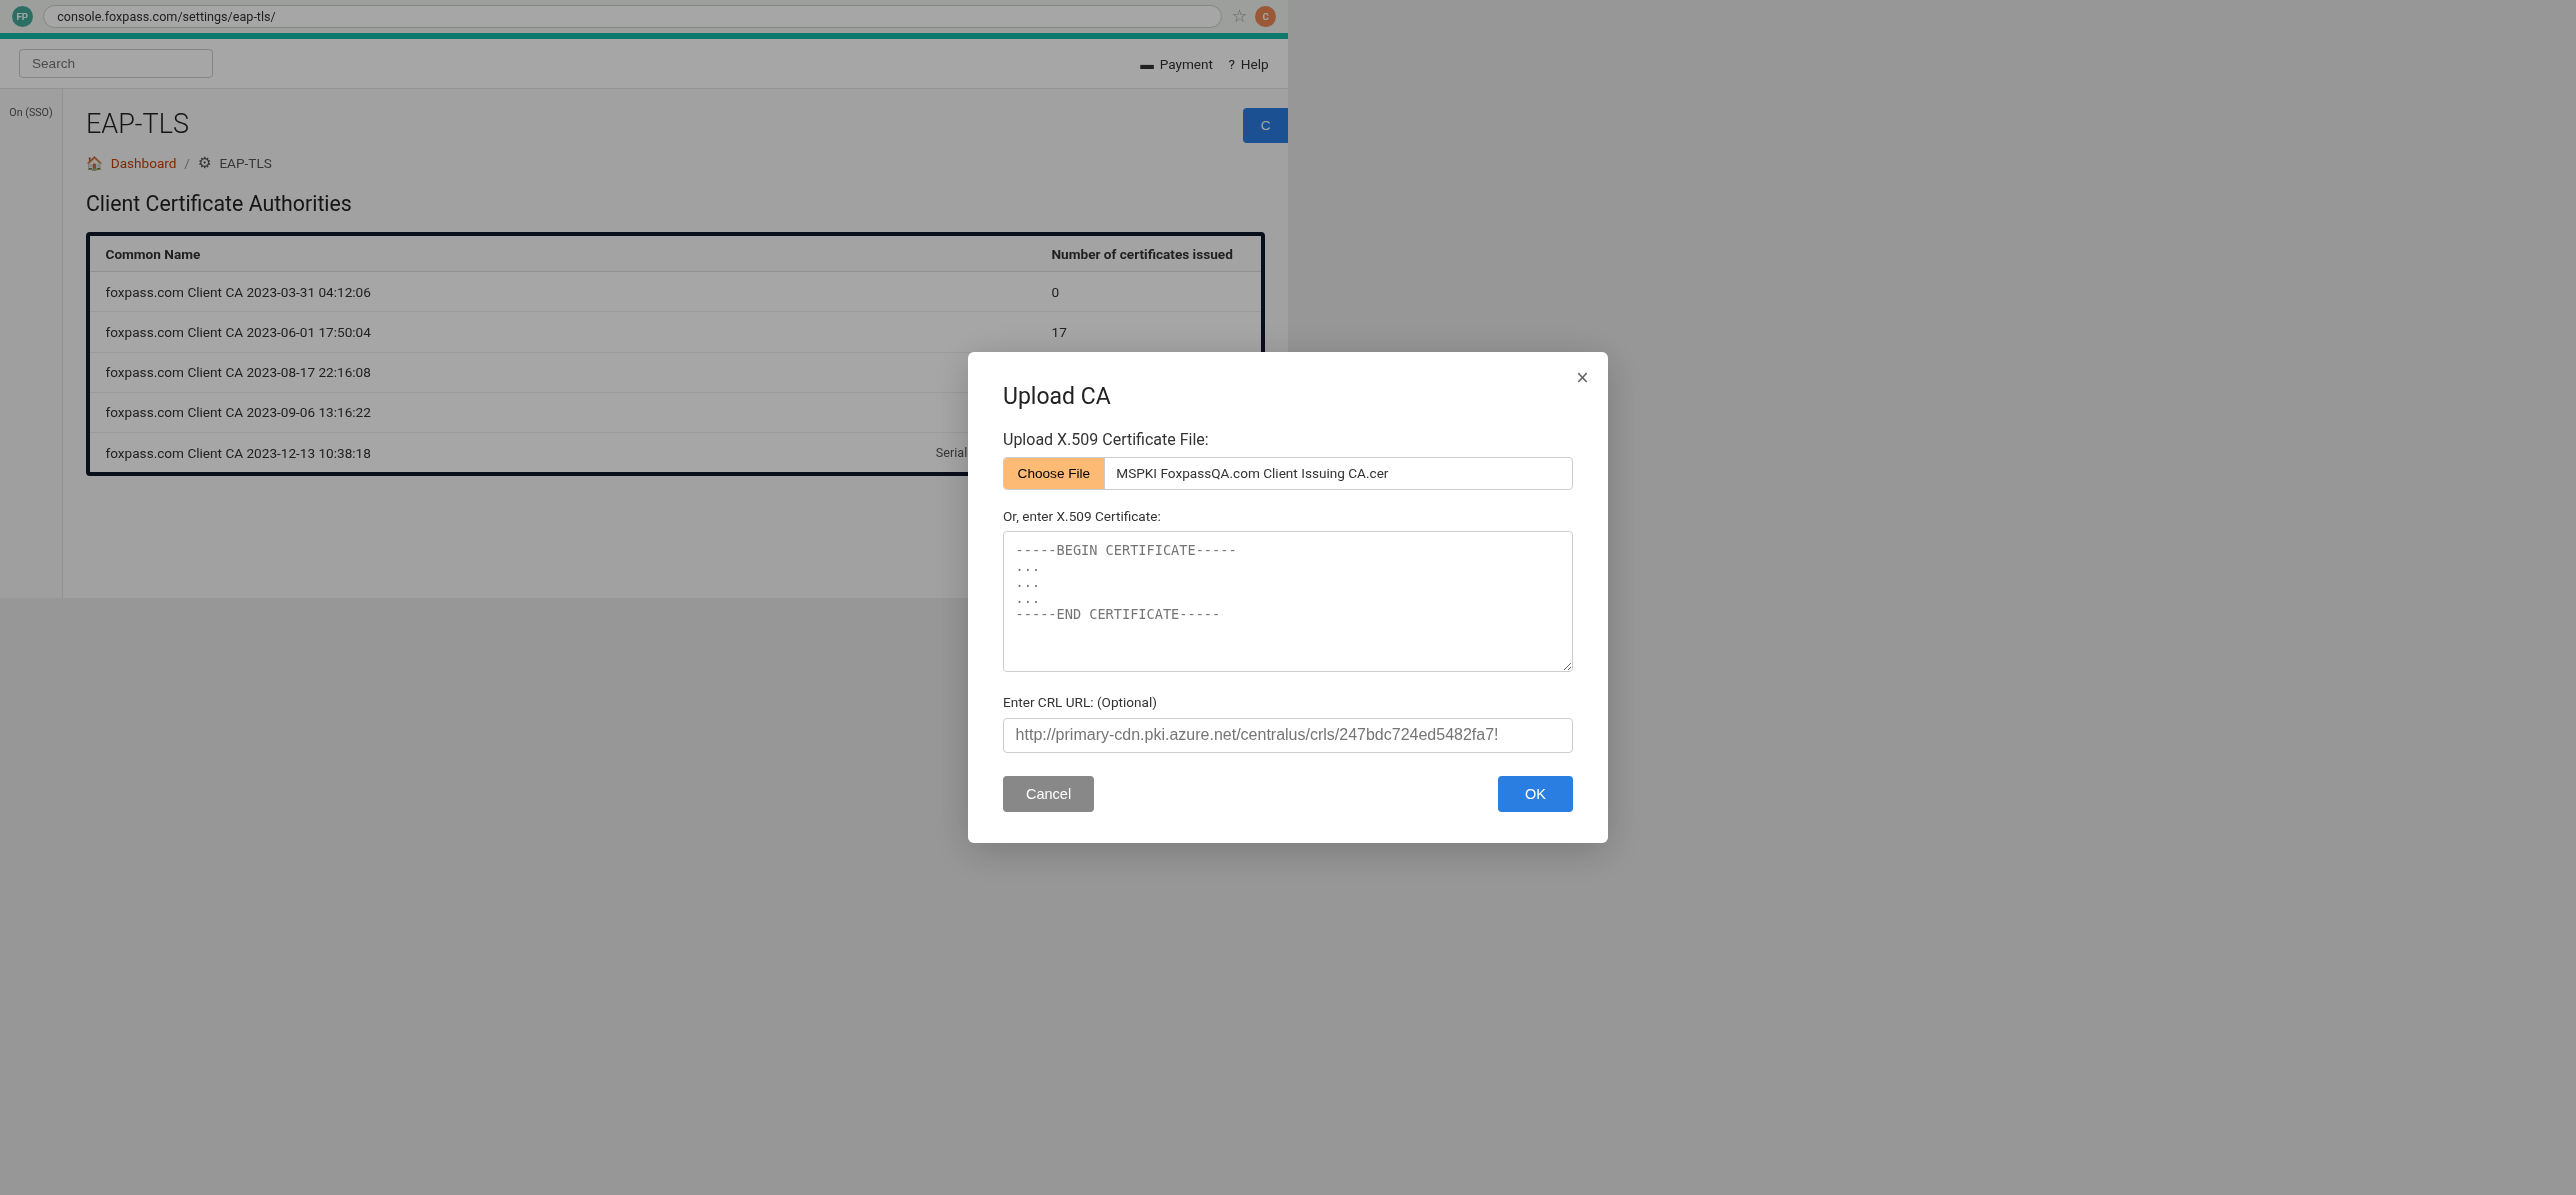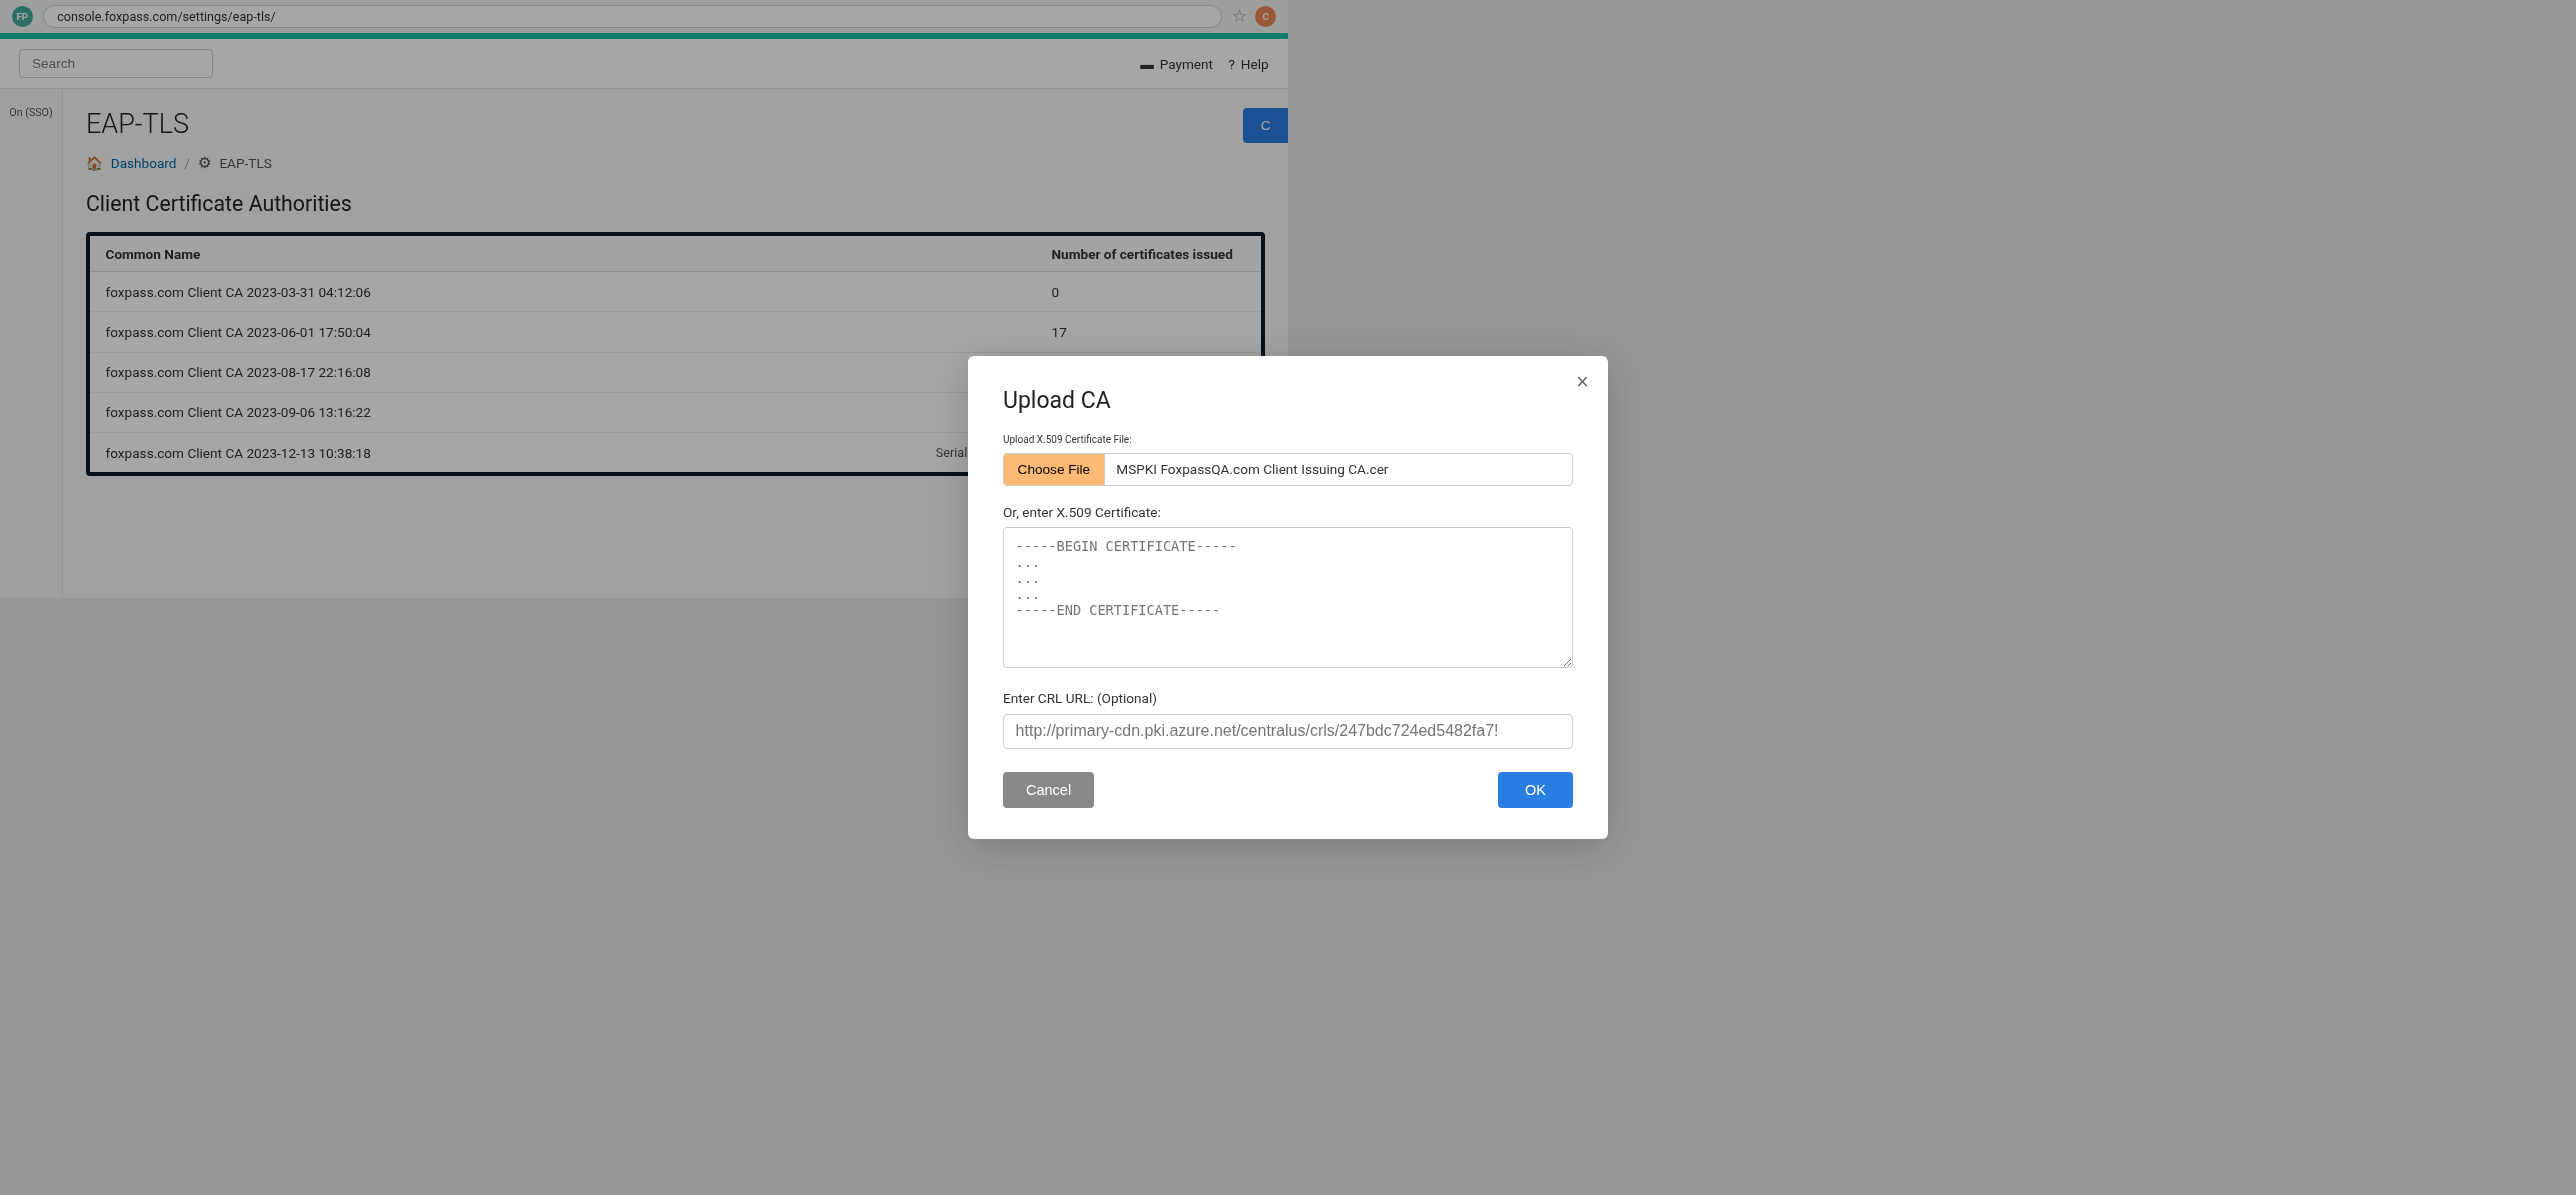--- a/index.html
+++ b/index.html
@@ -122,21 +122,21 @@
     }
 
     .breadcrumb {
       display: flex;
       align-items: center;
       gap: 7.8px;
       font-size: 13.6px;
       color: #555;
       margin-bottom: 19.4px;
     }
-    .breadcrumb a { color: #0369a1; text-decoration: none; }
+    .breadcrumb a { color: #c2410c; text-decoration: none; }
     .breadcrumb-sep { color: #999; }
 
     .section-title {
       font-size: 21.3px;
       font-weight: 400;
       color: #222;
       margin-bottom: 15.5px;
     }
 
     .table-wrapper {
@@ -213,21 +213,21 @@
       top: 15.5px; right: 19.4px;
       font-size: 21.3px;
       color: #666;
       cursor: pointer;
       background: none;
       border: none;
       line-height: 1;
     }
 
     .modal-label {
-      font-size: 10px;
+      font-size: 16px;
       color: #333;
       margin-bottom: 7.8px;
     }
 
     .file-input-row {
       display: flex;
       align-items: center;
       border: 1px solid #ccc;
       border-radius: 3.9px;
       overflow: hidden;

